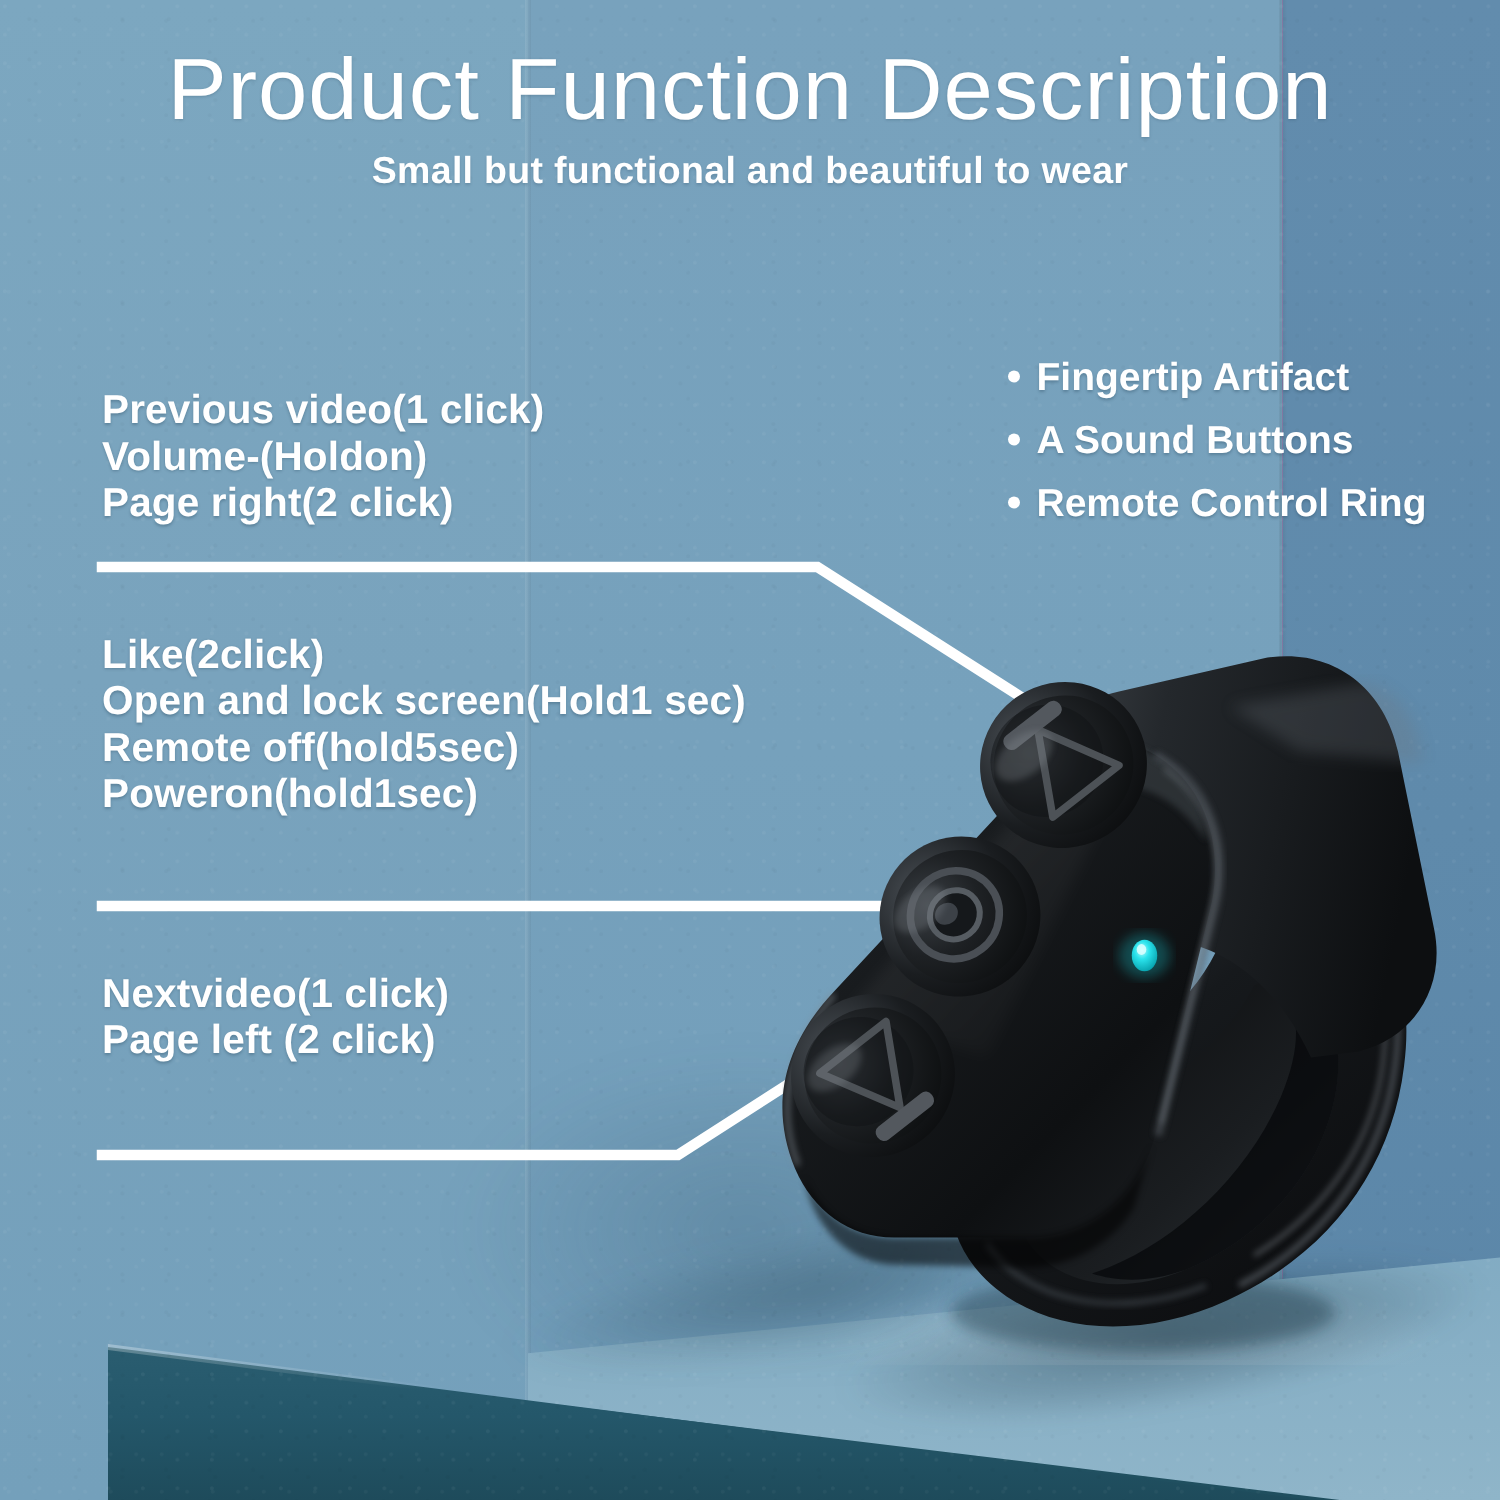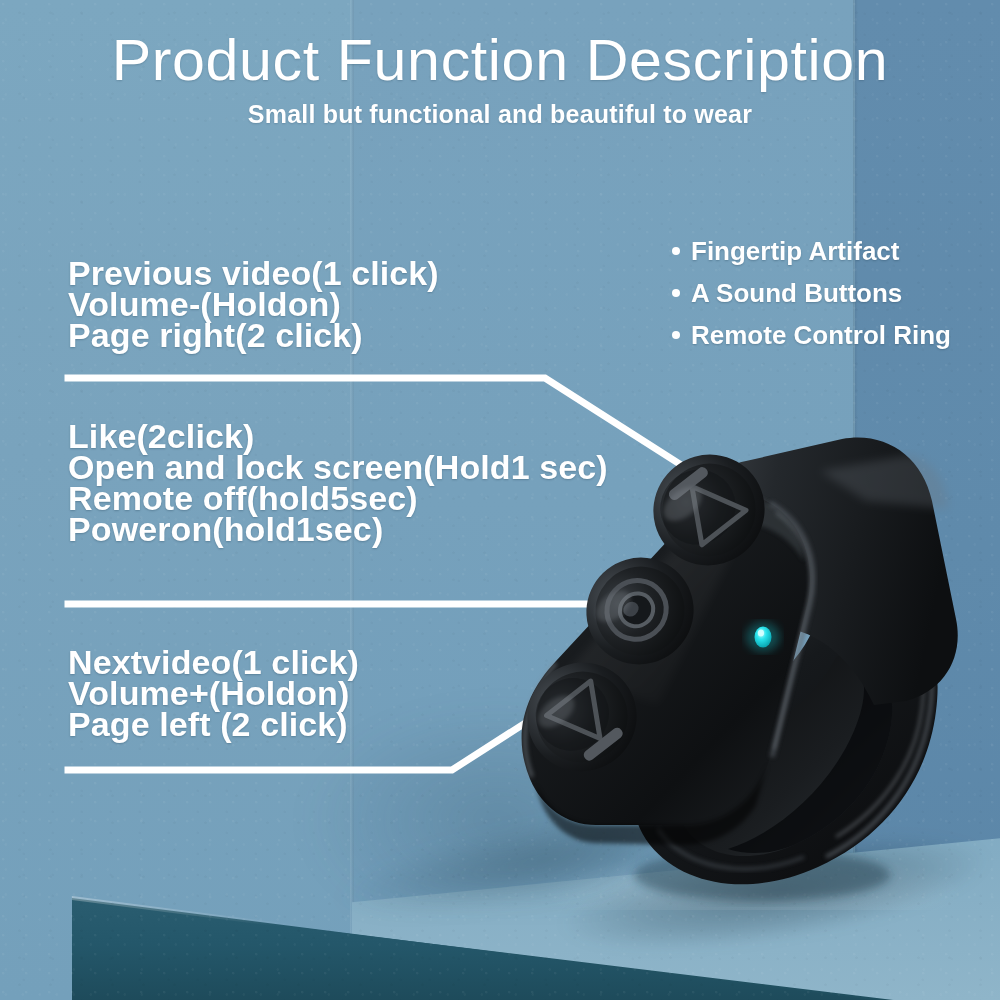--- a/index.html
+++ b/index.html
@@ -59,21 +59,21 @@
   
   .title{position:absolute;left:0;top:26px;width:1000px;text-align:center;
     font-family:"Liberation Sans",sans-serif;font-weight:400;font-size:58px;
     letter-spacing:.6px;color:#ffffff;white-space:nowrap;
     transform:scaleX(1.02);text-shadow:0 1px 2px rgba(30,60,80,.25);}
   .subtitle{position:absolute;left:0;top:100px;width:1000px;text-align:center;
     font-size:25px;font-weight:700;color:#ffffff;letter-spacing:.2px;
     text-shadow:0 1px 2px rgba(30,60,80,.22);}
 
   
-  .block{position:absolute;color:#ffffff;font-weight:700;font-size:34px;
+  .block{position:absolute;color:#ffffff;font-weight:700;font-size:27px;
     line-height:31px;letter-spacing:.1px;text-shadow:0 1px 2px rgba(25,55,75,.30);white-space:nowrap;}
   #block-1{left:68px;top:258px;}
   #block-2{left:68px;top:421px;}
   #block-3{left:68px;top:647px;}
   .block div{margin:0;padding:0;}
 
   
   .bullets{position:absolute;left:672px;top:230px;color:#fff;font-weight:700;
     font-size:26px;line-height:42px;text-shadow:0 1px 2px rgba(25,55,75,.30);white-space:nowrap;}
   .bullets div{display:block;}
@@ -130,21 +130,20 @@
 
   <div class="block" id="block-2">
     <div>Like(2click)</div>
     <div>Open and lock screen(Hold1 sec)</div>
     <div>Remote off(hold5sec)</div>
     <div>Poweron(hold1sec)</div>
   </div>
 
   <div class="block" id="block-3">
     <div>Nextvideo(1 click)</div>
-    <div>Volume+(Holdon)</div>
     <div>Page left (2 click)</div>
   </div>
 
   <div class="bullets">
     <div><span class="dot"></span><span>Fingertip Artifact</span></div>
     <div><span class="dot"></span><span>A Sound Buttons</span></div>
     <div><span class="dot"></span><span>Remote Control Ring</span></div>
   </div>
 
   <svg id="ring" viewBox="0 0 530 520" xmlns="http://www.w3.org/2000/svg">

